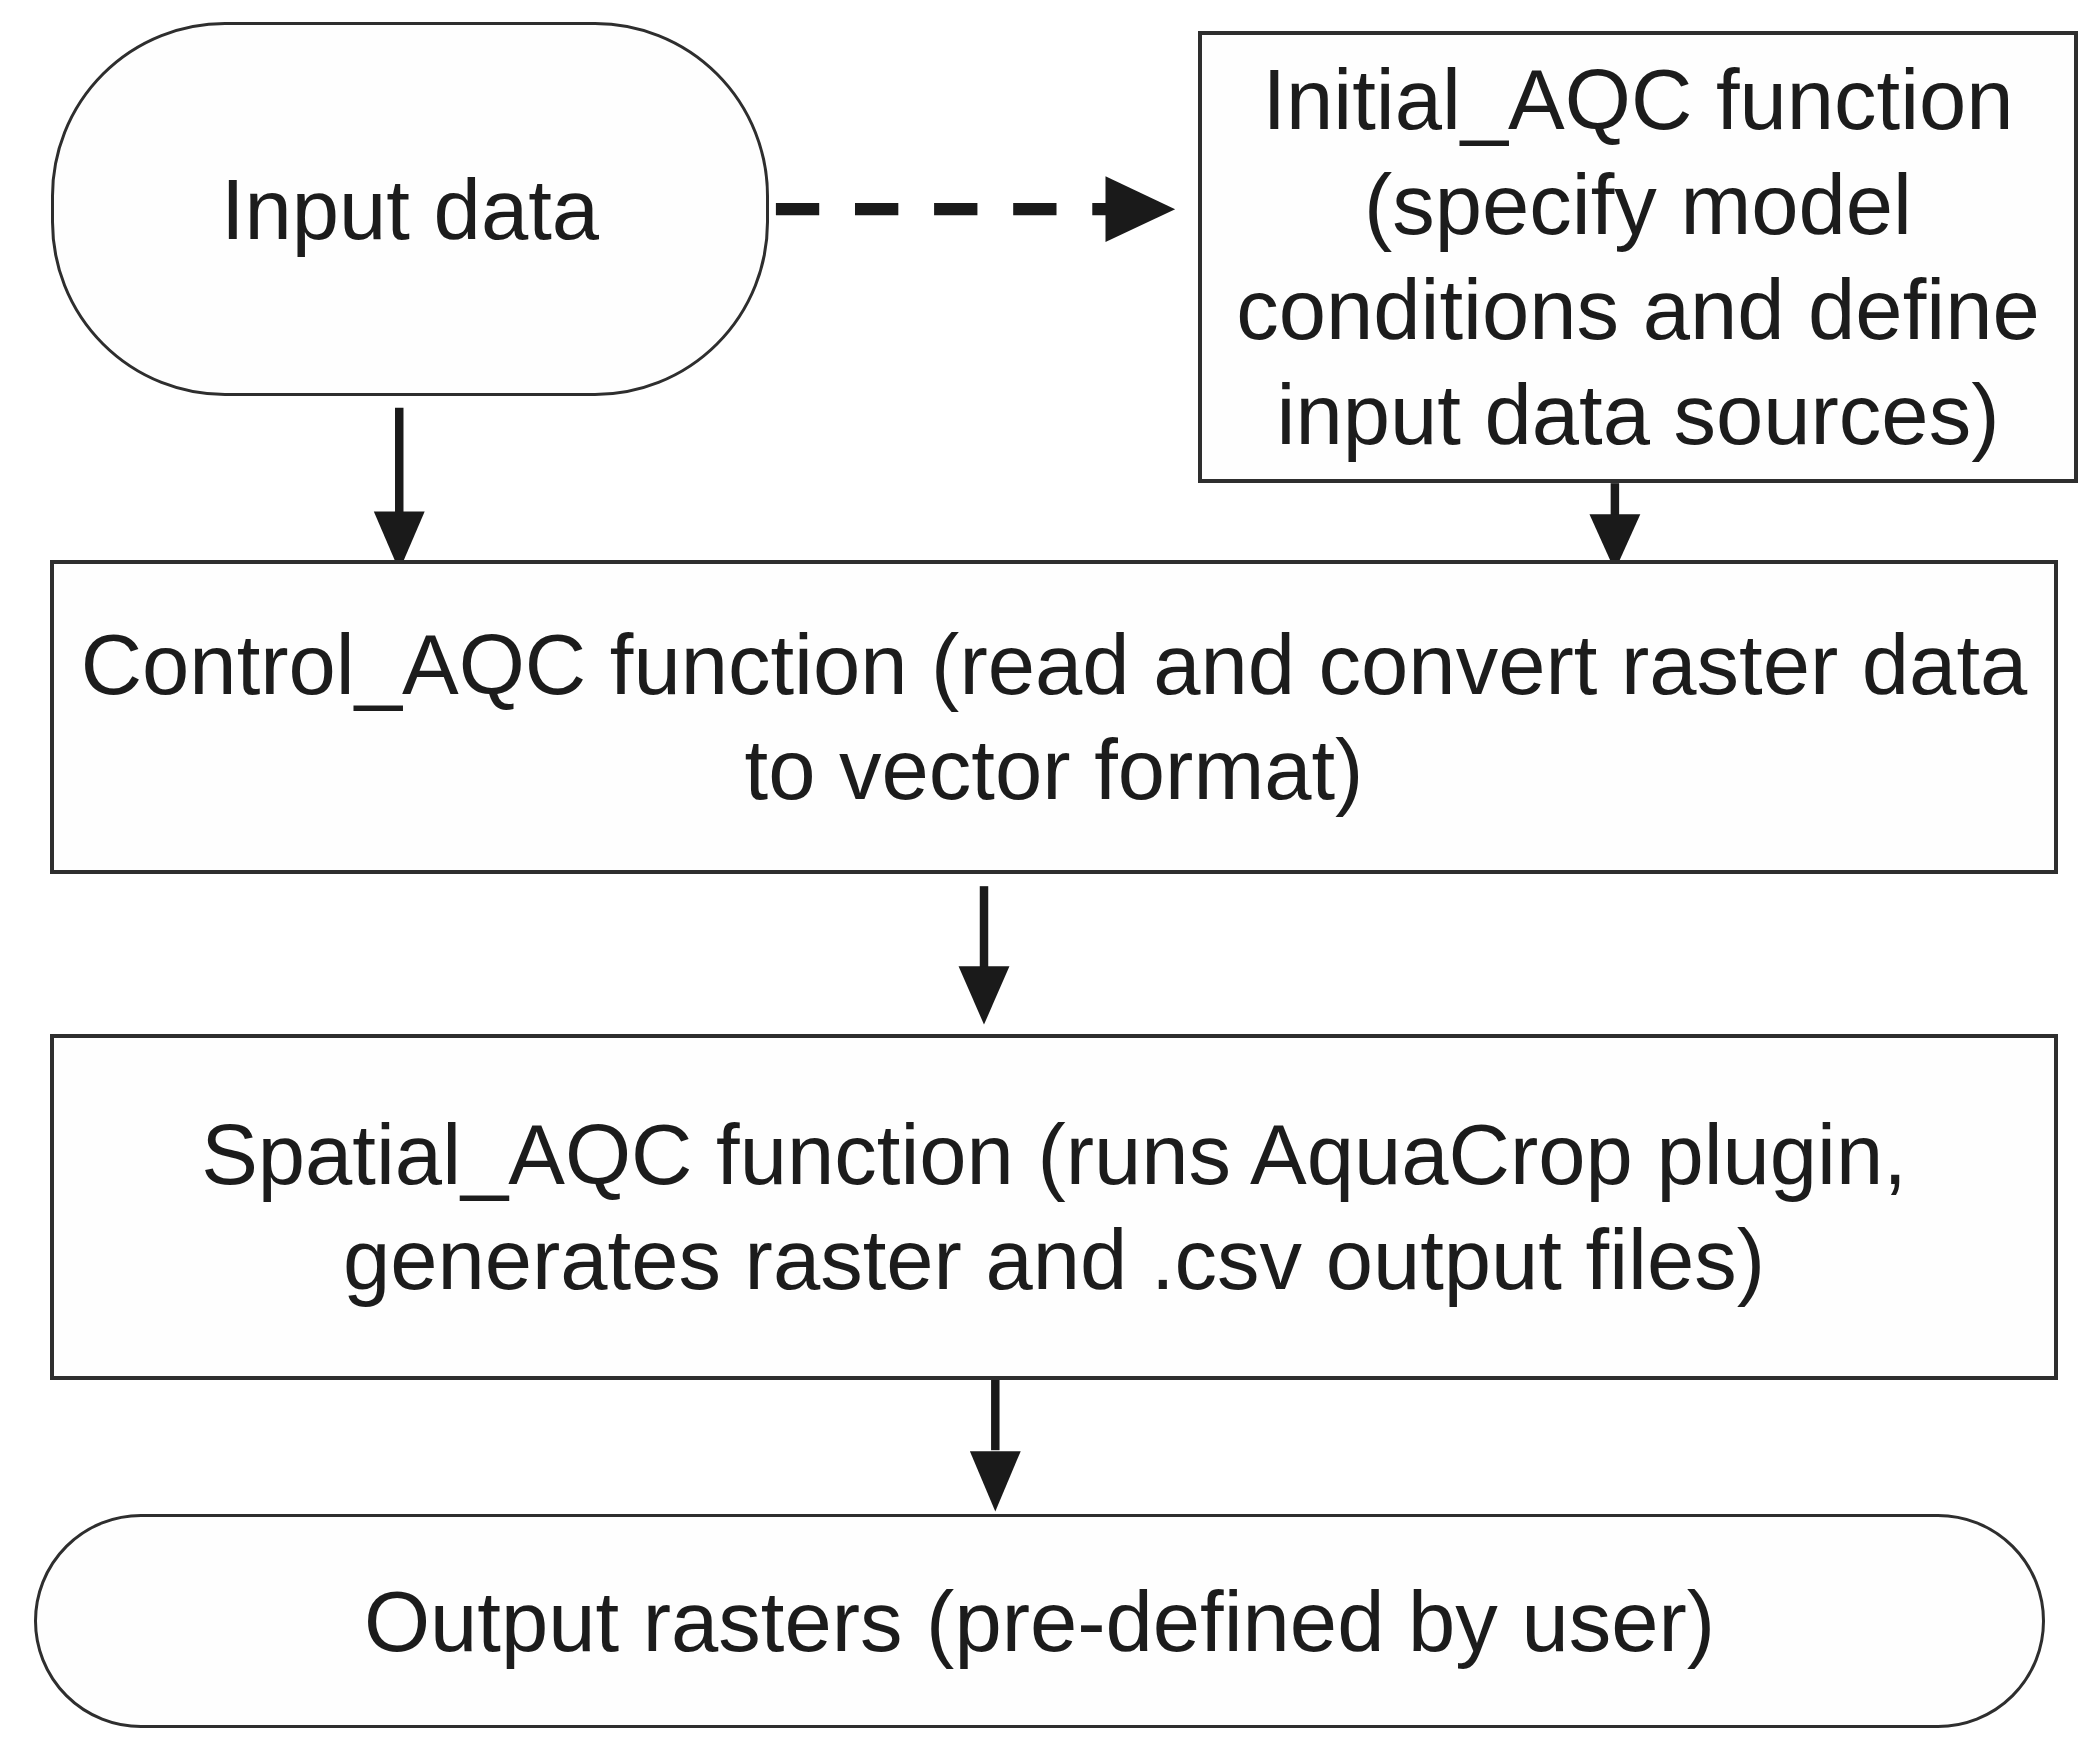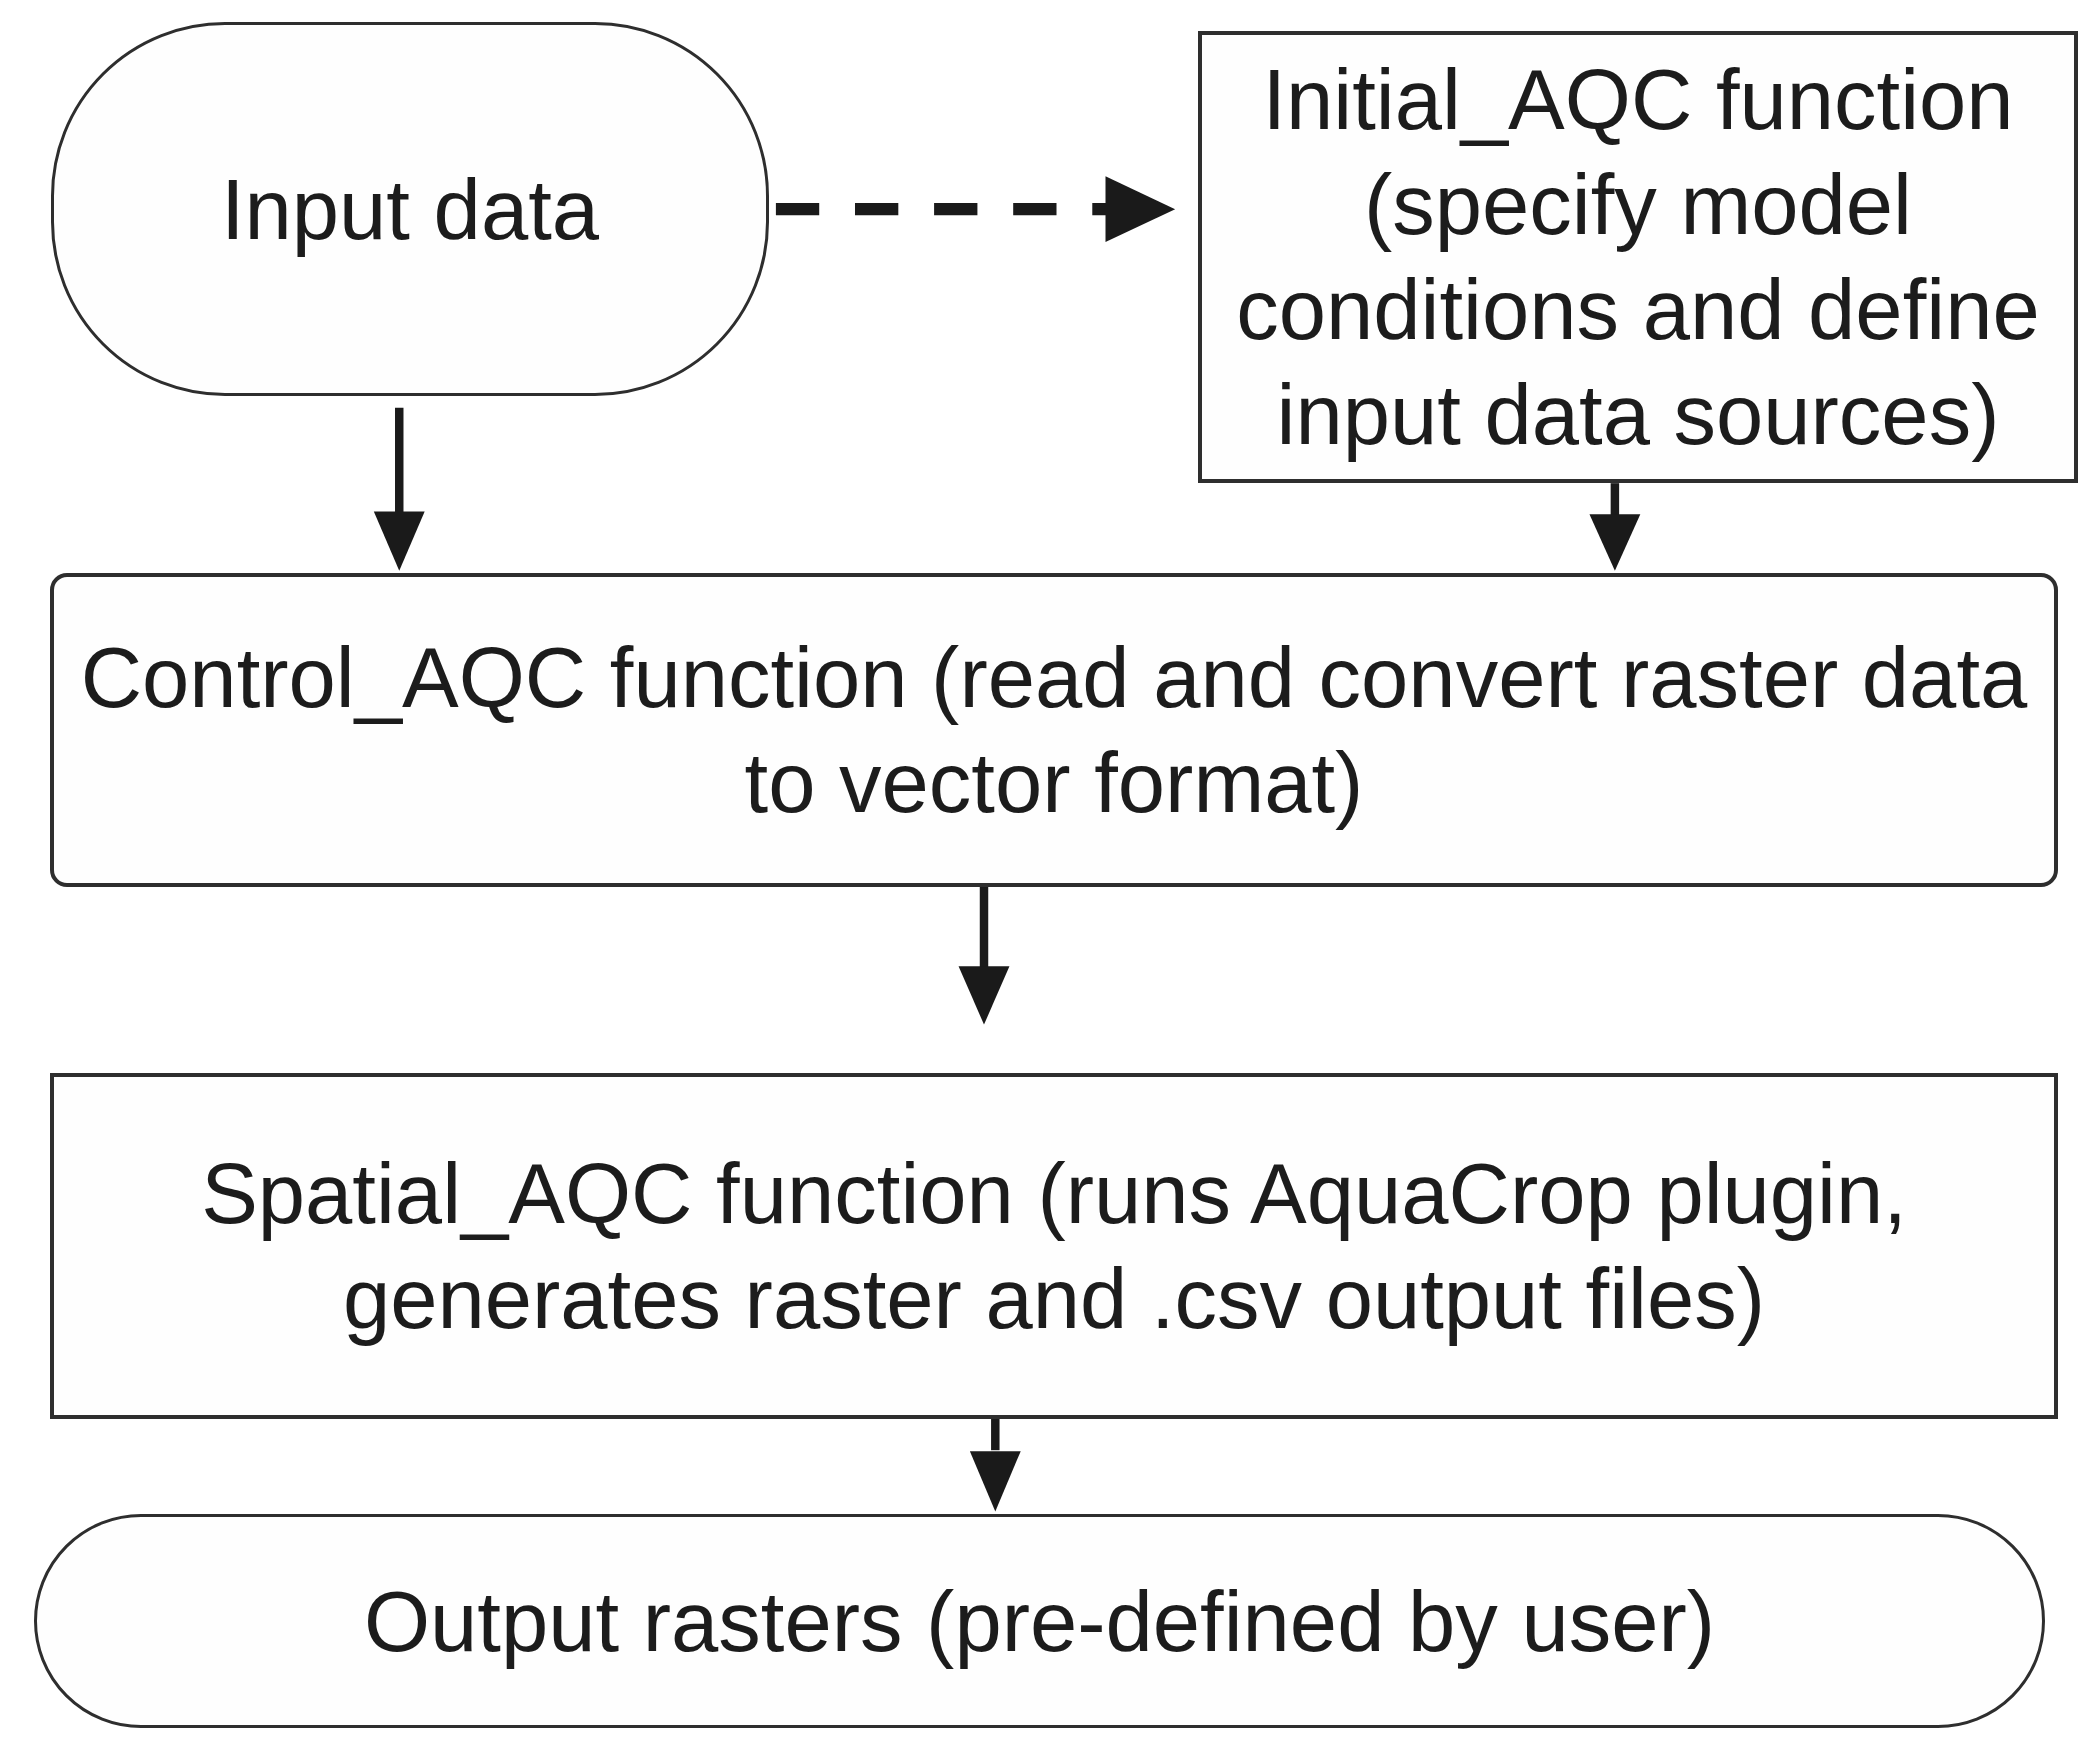--- a/index.html
+++ b/index.html
@@ -29,22 +29,22 @@
     align-items: center;
     text-align: center;
     font-size: 85px;
     line-height: 105px;
     color: #1c1c1c;
     letter-spacing: 0px;
   }
   .node .tline { white-space: nowrap; }
   #node-input   { left: 51px;   top: 22px;   width: 718px;  height: 374px; border-radius: 174px; border-width: 3.8px; }
   #node-initial { left: 1177px; top: 31px;   width: 880px;  height: 452px; margin-left: 21px; }
-  #node-control { left: 50px;   top: 573px;  width: 2008px; height: 314px; border-radius: 17px; }
-  #node-spatial { left: 50px;   top: 1073px; width: 2008px; height: 346px; }
+  #node-control { left: 50px;   top: 560px;  width: 2008px; height: 314px; }
+  #node-spatial { left: 50px;   top: 1034px; width: 2008px; height: 346px; }
   #node-output  { left: 34px;   top: 1514px; width: 2011px; height: 214px; border-radius: 107px; border-width: 3.8px; }
 
   .edge-line   { stroke: #1a1a1a; stroke-width: 9; fill: none; }
   .edge-dashed { stroke: #1a1a1a; stroke-width: 13; stroke-dasharray: 46 38; fill: none; }
   .edge-head   { fill: #1a1a1a; stroke: none; }
 </style>
 </head>
 <body>
 
 <div id="canvas">

